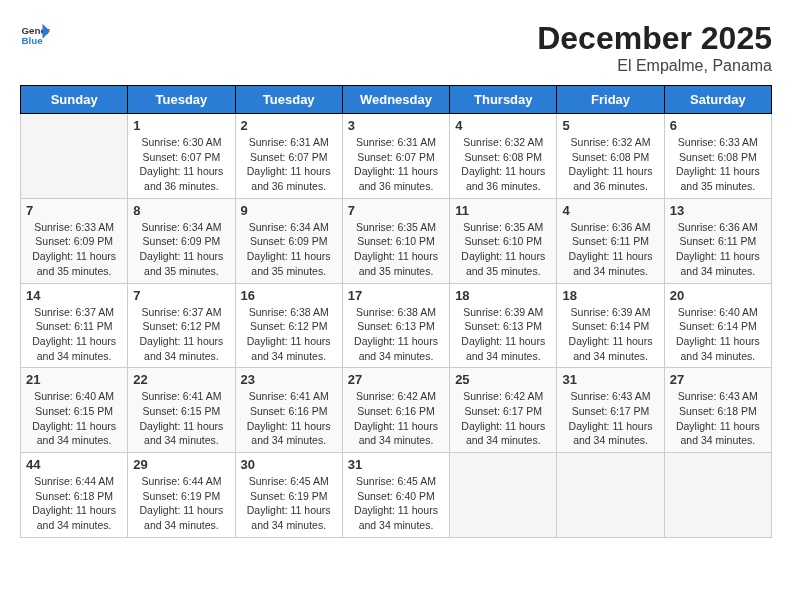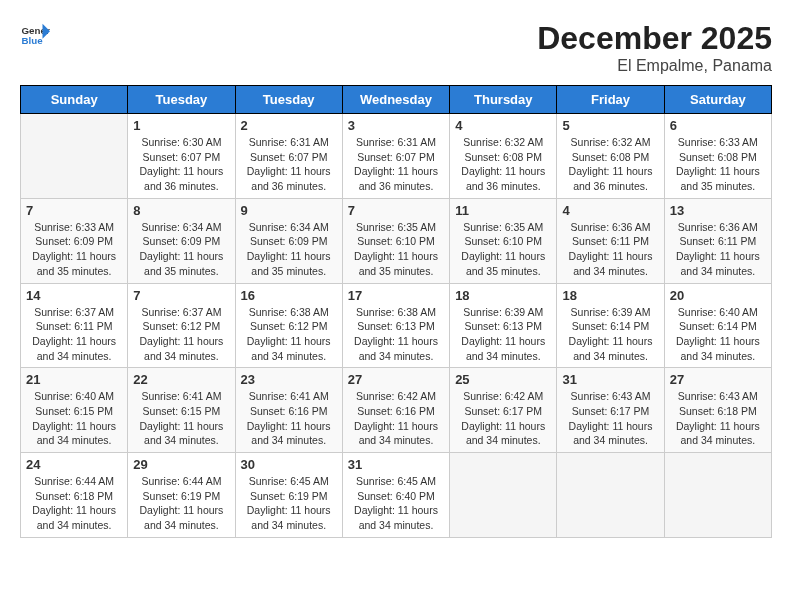--- a/index.html
+++ b/index.html
@@ -221,21 +221,21 @@
           <span class="day-num">31</span>
           <div class="cell-text"><span>Sunrise: 6:43 AM</span><br><span>Sunset: 6:17 PM</span><br><span>Daylight: 11 hours</span><br><span>and 34 minutes.</span></div>
         </td>
         <td>
           <span class="day-num">27</span>
           <div class="cell-text"><span>Sunrise: 6:43 AM</span><br><span>Sunset: 6:18 PM</span><br><span>Daylight: 11 hours</span><br><span>and 34 minutes.</span></div>
         </td>
       </tr>
       <tr>
         <td>
-          <span class="day-num">24</span>
+          <span class="day-num">44</span>
           <div class="cell-text"><span>Sunrise: 6:44 AM</span><br><span>Sunset: 6:18 PM</span><br><span>Daylight: 11 hours</span><br><span>and 34 minutes.</span></div>
         </td>
         <td>
           <span class="day-num">29</span>
           <div class="cell-text"><span>Sunrise: 6:44 AM</span><br><span>Sunset: 6:19 PM</span><br><span>Daylight: 11 hours</span><br><span>and 34 minutes.</span></div>
         </td>
         <td>
           <span class="day-num">30</span>
           <div class="cell-text"><span>Sunrise: 6:45 AM</span><br><span>Sunset: 6:19 PM</span><br><span>Daylight: 11 hours</span><br><span>and 34 minutes.</span></div>
         </td>

